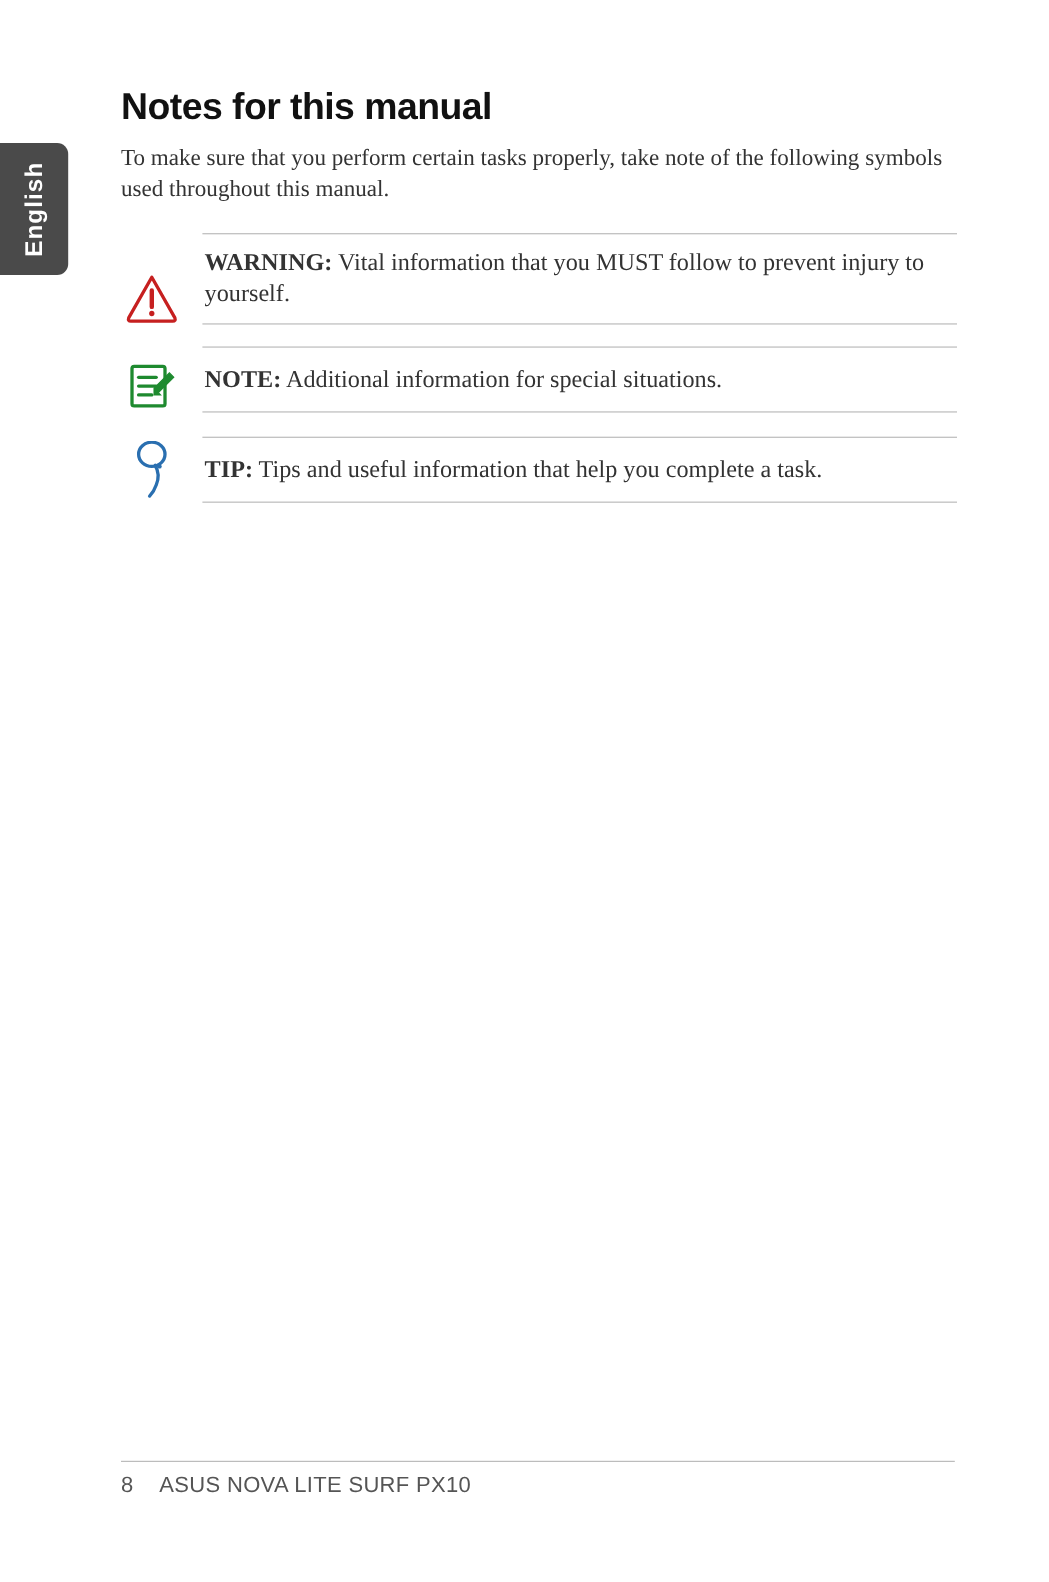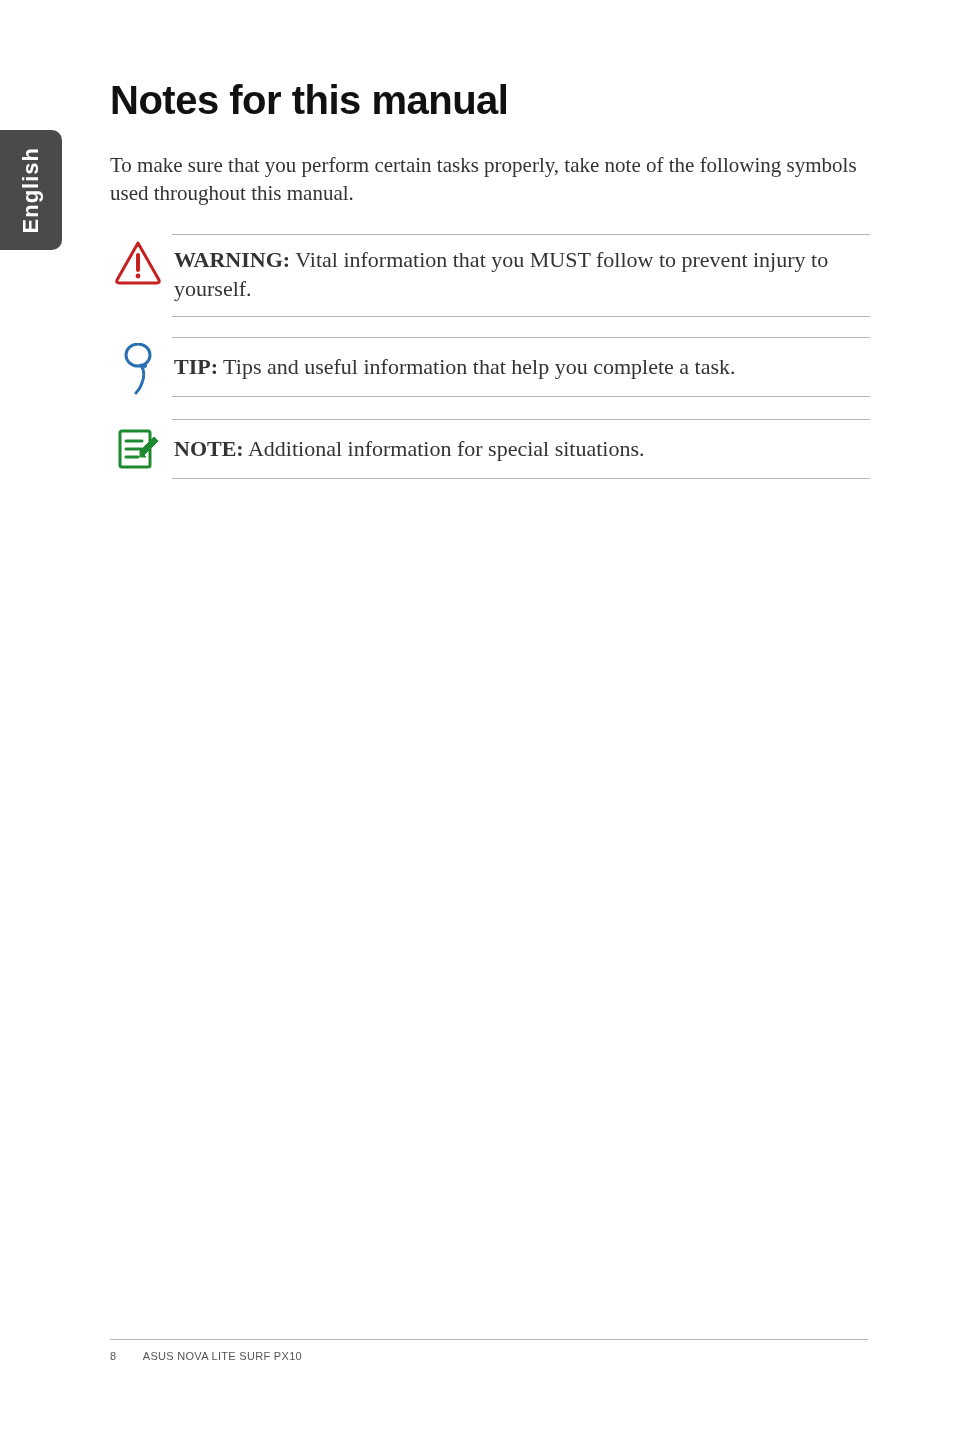--- a/index.html
+++ b/index.html
@@ -1,28 +1,28 @@
 <!DOCTYPE html>
 <html><head>
 <meta charset="utf-8">
 <style>
   * { margin: 0; padding: 0; box-sizing: border-box; }
   html, body { width: 954px; height: 1438px; background: #fff; font-family: Georgia, 'Times New Roman', serif; color: #222; }
   .page { position: relative; width: 954px; height: 1438px; }
   .side-tab { position: absolute; left: 0; top: 130px; width: 62px; height: 120px; background: #4a4a4a; border-top-right-radius: 10px; border-bottom-right-radius: 10px; display: flex; align-items: center; justify-content: center; }
   .side-tab span { color: #fff; font-family: Arial, sans-serif; font-weight: bold; font-size: 22px; writing-mode: vertical-rl; transform: rotate(180deg); letter-spacing: 1px; }
   .content { position: absolute; left: 110px; top: 78px; width: 760px; }
-  h1 { font-family: Arial, Helvetica, sans-serif; font-weight: 900; font-size: 40px; letter-spacing: -0.5px; margin-bottom: 28px; color: #111; }
+  h1 { font-family: Arial, Helvetica, sans-serif; font-weight: 900; font-size: 34px; letter-spacing: -0.5px; margin-bottom: 12px; color: #111; }
   .intro { font-size: 21px; line-height: 1.35; color: #333; margin-bottom: 26px; }
-  .callout { display: flex; align-items: flex-start; gap: 6px; margin-bottom: 20px; }
+  .callout { display: flex; align-items: flex-end; gap: 18px; margin-bottom: 20px; }
   .icon-cell { width: 56px; flex: 0 0 56px; display: flex; align-items: flex-start; justify-content: center; padding-top: 6px; }
   .text-cell { flex: 1; border-top: 1px solid #b5b5b5; border-bottom: 1px solid #b5b5b5; padding: 10px 2px 12px 2px; font-size: 22px; line-height: 1.35; color: #333; }
   .text-cell.single { padding: 14px 2px; }
   .label { font-weight: bold; }
-  .footer { position: absolute; left: 110px; right: 86px; bottom: 76px; border-top: 1px solid #b5b5b5; padding-top: 10px; font-family: Arial, sans-serif; font-size: 11px; color: #555; letter-spacing: 0.3px; }
+  .footer { position: absolute; left: 110px; right: 86px; bottom: 76px; border-top: 1px solid #b5b5b5; padding-top: 10px; font-family: Arial, sans-serif; font-size: 20px; color: #555; letter-spacing: 0.3px; }
   .footer .pn { display: inline-block; width: 30px; }
   svg { display: block; }
 </style>
 </head>
 <body>
 
 <div class="page">
 
   <div class="side-tab">
     <span>English</span>
@@ -43,46 +43,46 @@
         </svg>
       </div>
       <div class="text-cell">
         <span class="label">WARNING:</span><span> Vital information that you MUST follow to prevent injury to yourself.</span>
       </div>
     </div>
 
 
     <div class="callout">
       <div class="icon-cell">
-        <svg width="40" height="56" viewBox="0 0 40 56">
-          <ellipse cx="20" cy="12" rx="12" ry="11" fill="none" stroke="#2a6fb0" stroke-width="3"></ellipse>
-          <path d="M23 22 Q28 30 24 40 Q22 46 18 50" fill="none" stroke="#2a6fb0" stroke-width="3" stroke-linecap="round"></path>
-          <circle cx="27" cy="23" r="2" fill="#2a6fb0"></circle>
-        </svg>
-      </div>
-      <div class="text-cell single">
-        <span class="label">TIP:</span><span> Tips and useful information that help you complete a task.</span>
-      </div>
-    </div>
-
-    <div class="callout">
-      <div class="icon-cell">
         <svg width="48" height="48" viewBox="0 0 48 48">
           <rect x="6" y="6" width="30" height="36" rx="2" fill="none" stroke="#1e8a2f" stroke-width="3"></rect>
           <line x1="12" y1="16" x2="28" y2="16" stroke="#1e8a2f" stroke-width="3" stroke-linecap="round"></line>
           <line x1="12" y1="24" x2="28" y2="24" stroke="#1e8a2f" stroke-width="3" stroke-linecap="round"></line>
           <line x1="12" y1="32" x2="24" y2="32" stroke="#1e8a2f" stroke-width="3" stroke-linecap="round"></line>
           <path d="M30 30 L44 16 L40 12 L26 26 L26 32 L32 32 Z" fill="#1e8a2f" stroke="#1e8a2f" stroke-width="1"></path>
         </svg>
       </div>
       <div class="text-cell single">
         <span class="label">NOTE:</span><span> Additional information for special situations.</span>
       </div>
     </div>
 
+    <div class="callout">
+      <div class="icon-cell">
+        <svg width="40" height="56" viewBox="0 0 40 56">
+          <ellipse cx="20" cy="12" rx="12" ry="11" fill="none" stroke="#2a6fb0" stroke-width="3"></ellipse>
+          <path d="M23 22 Q28 30 24 40 Q22 46 18 50" fill="none" stroke="#2a6fb0" stroke-width="3" stroke-linecap="round"></path>
+          <circle cx="27" cy="23" r="2" fill="#2a6fb0"></circle>
+        </svg>
+      </div>
+      <div class="text-cell single">
+        <span class="label">TIP:</span><span> Tips and useful information that help you complete a task.</span>
+      </div>
+    </div>
+
   </div>
 
   <div class="footer">
     <span class="pn">8</span>
     <span>ASUS NOVA LITE SURF PX10</span>
   </div>
 
 </div>
 
 </body></html>

